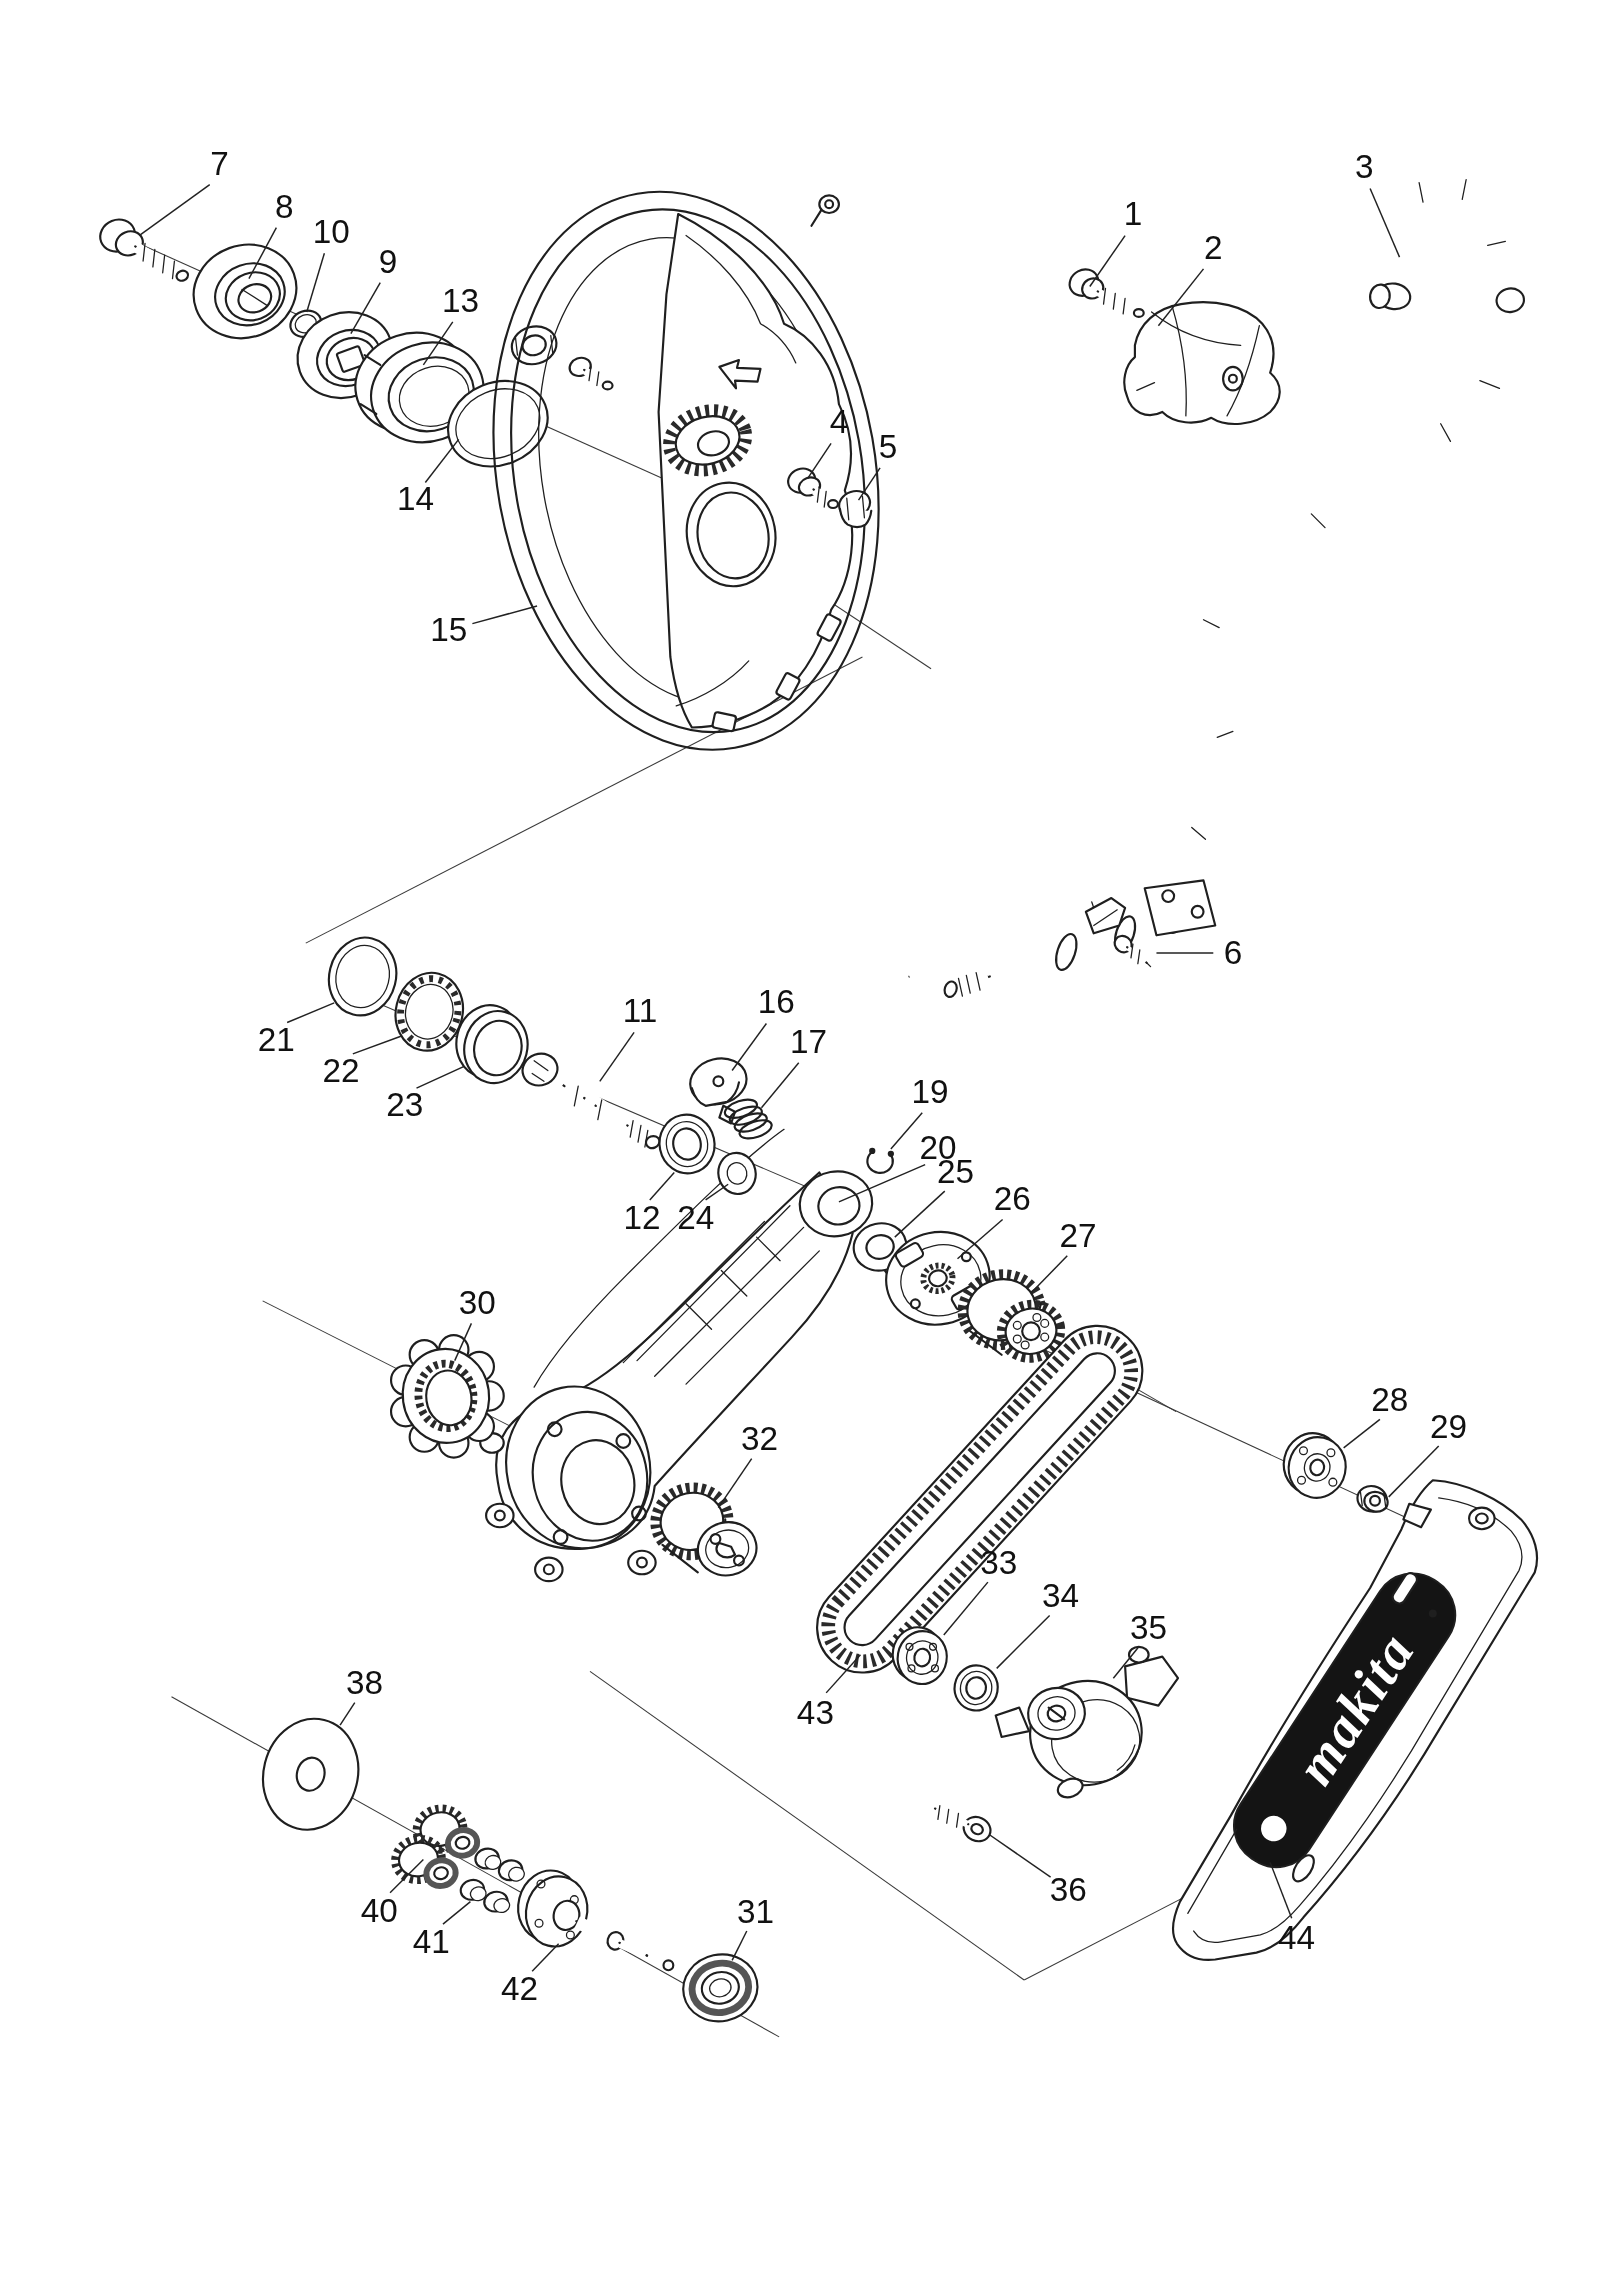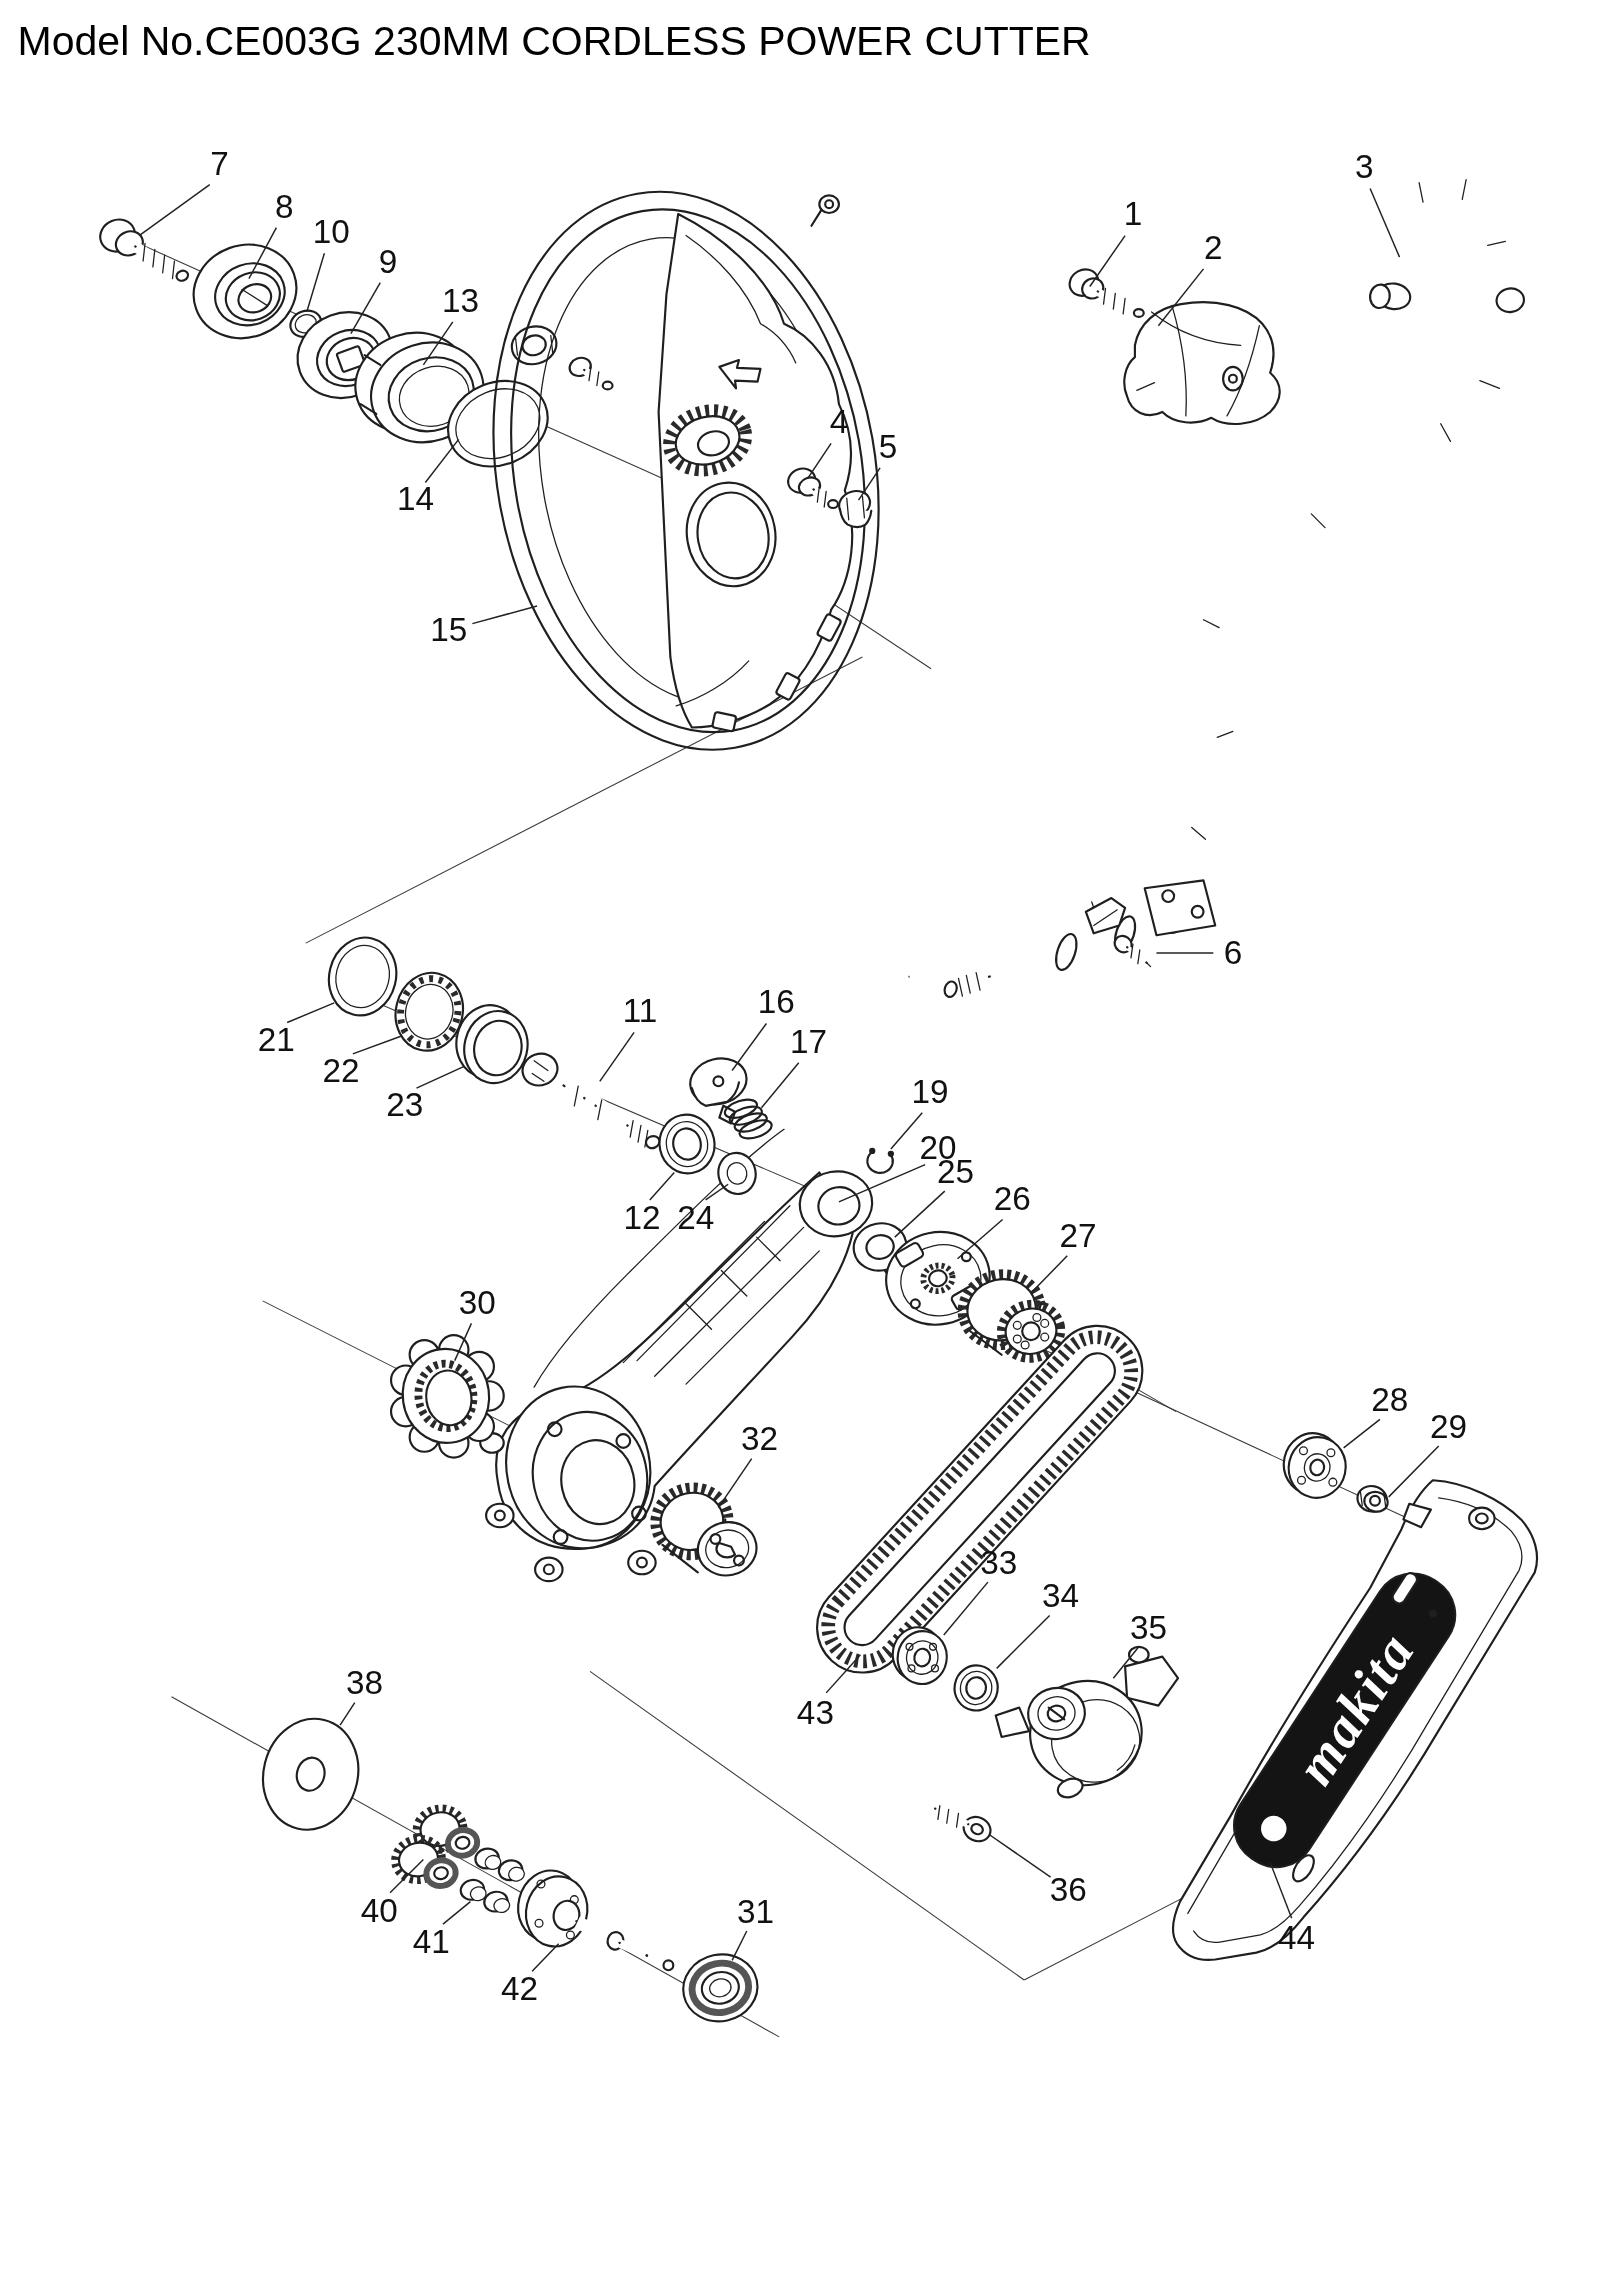--- a/index.html
+++ b/index.html
@@ -16,21 +16,20 @@
   .teeth{stroke:#2a2a2a;fill:none;}
   .guide{stroke:#3a3a3a;stroke-width:1.1;fill:none;}
   .leader{stroke:#222;stroke-width:1.5;fill:none;}
   .plabel{font-family:"Liberation Sans",sans-serif;font-size:34px;font-weight:500;fill:#111;}
   .logo-text{font-family:"Liberation Serif", serif;font-style:italic;font-weight:700;font-size:56px;letter-spacing:2px;}
 </style>
 </head>
 <body>
 
 <div class="page">
-  <div class="title">Model No.CE003G 230MM CORDLESS POWER CUTTER</div>
 
   <svg id="art" width="1621" height="2293" xmlns="http://www.w3.org/2000/svg" viewBox="0 0 1654 2339">
 
     <g id="guides">
         <line x1="128" y1="242" x2="788" y2="538" class="guide"></line>
         <line x1="748" y1="548" x2="950" y2="682" class="guide"></line>
         <line x1="880" y1="670" x2="312" y2="962" class="guide"></line>
         <line x1="350" y1="1008" x2="868" y2="1230" class="guide"></line>
         <line x1="880" y1="1255" x2="1200" y2="1440" class="guide"></line>
         <line x1="1055" y1="1372" x2="1445" y2="1553" class="guide"></line>

